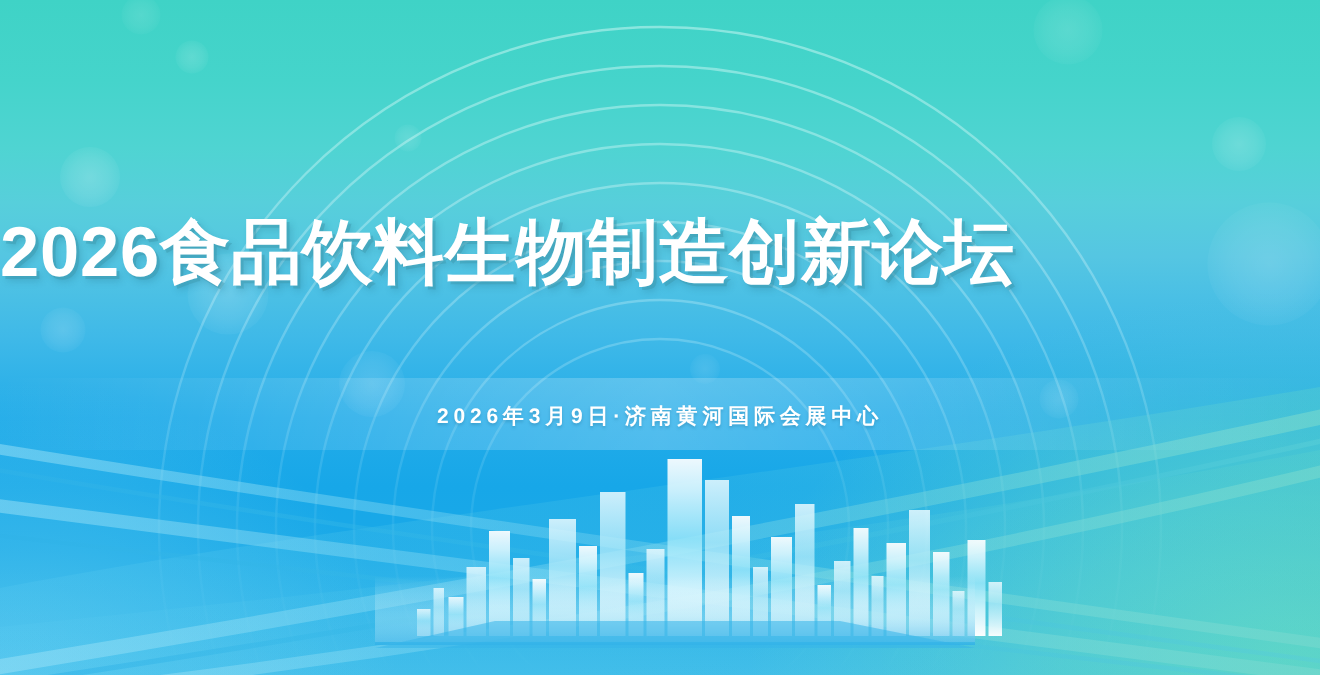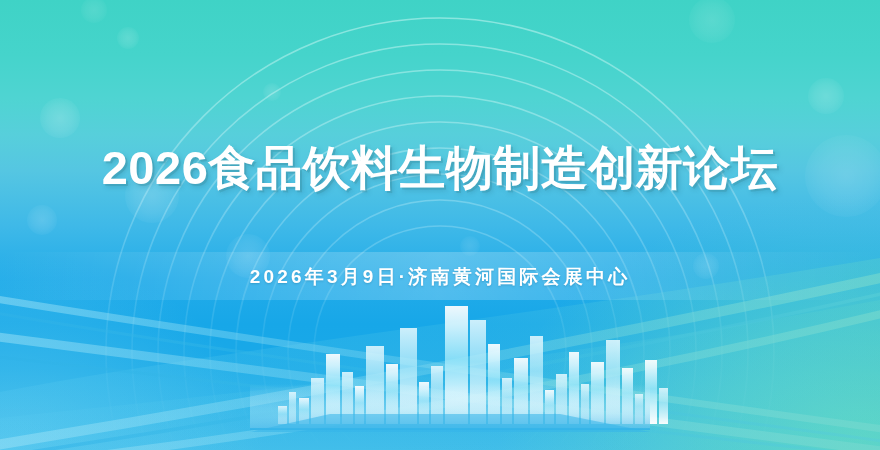--- a/index.html
+++ b/index.html
@@ -87,39 +87,38 @@
       rgba(255,255,255,0.15) 68%,
       rgba(255,255,255,0.04) 88%,
       rgba(255,255,255,0.00) 100%);
   }
 
   #title {
     position: absolute;
     left: 0;
     top: 139px;
     width: 880px;
-    text-align: center;
     font-size: 47px;
     line-height: 58px;
     font-weight: bold;
     color: #ffffff;
     letter-spacing: 0.5px;
     text-shadow:
        2px 2px 0 rgba(60,150,170,0.42),
        3px 3px 5px rgba(40,120,150,0.32);
     white-space: nowrap;
   }
 
   #subtitle {
     position: absolute;
     left: 0;
     top: 264px;
     width: 880px;
     text-align: center;
-    font-size: 19px;
+    font-size: 14px;
     line-height: 26px;
     font-weight: bold;
     color: #ffffff;
     letter-spacing: 3.2px;
     text-shadow: 0 1px 2px rgba(30,110,150,0.35);
     white-space: nowrap;
   }
 </style>
 </head>
 <body>

